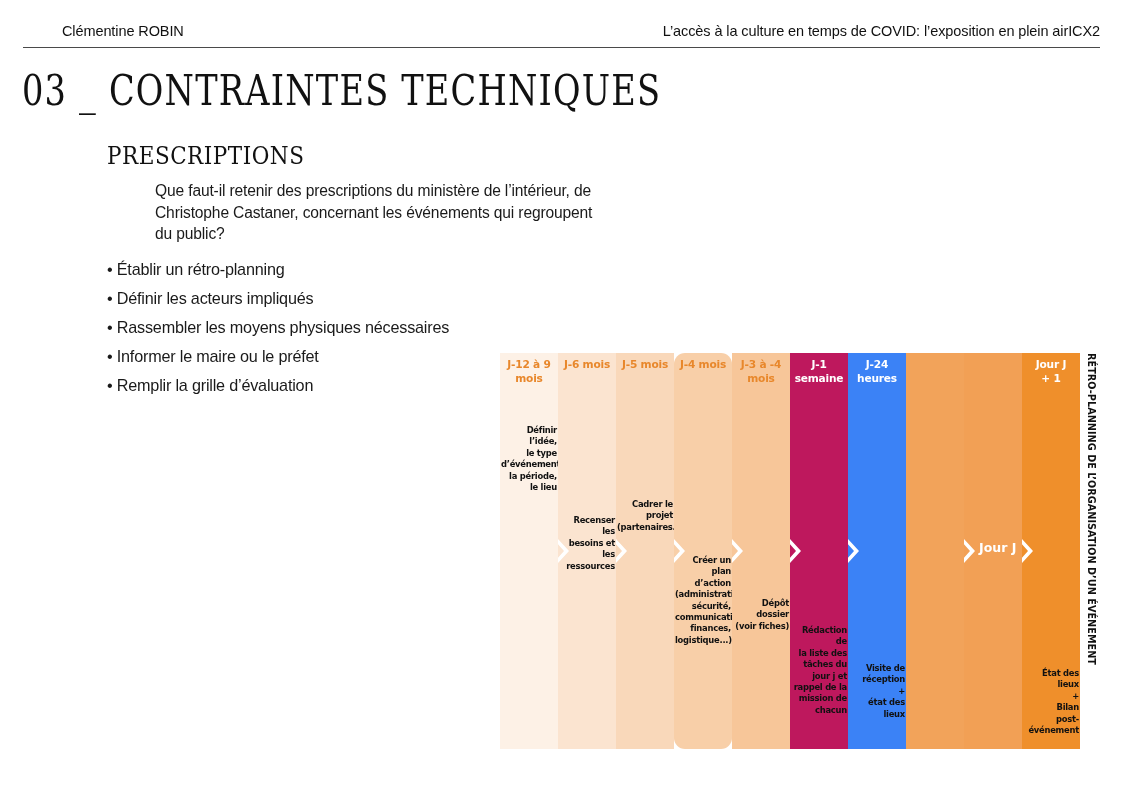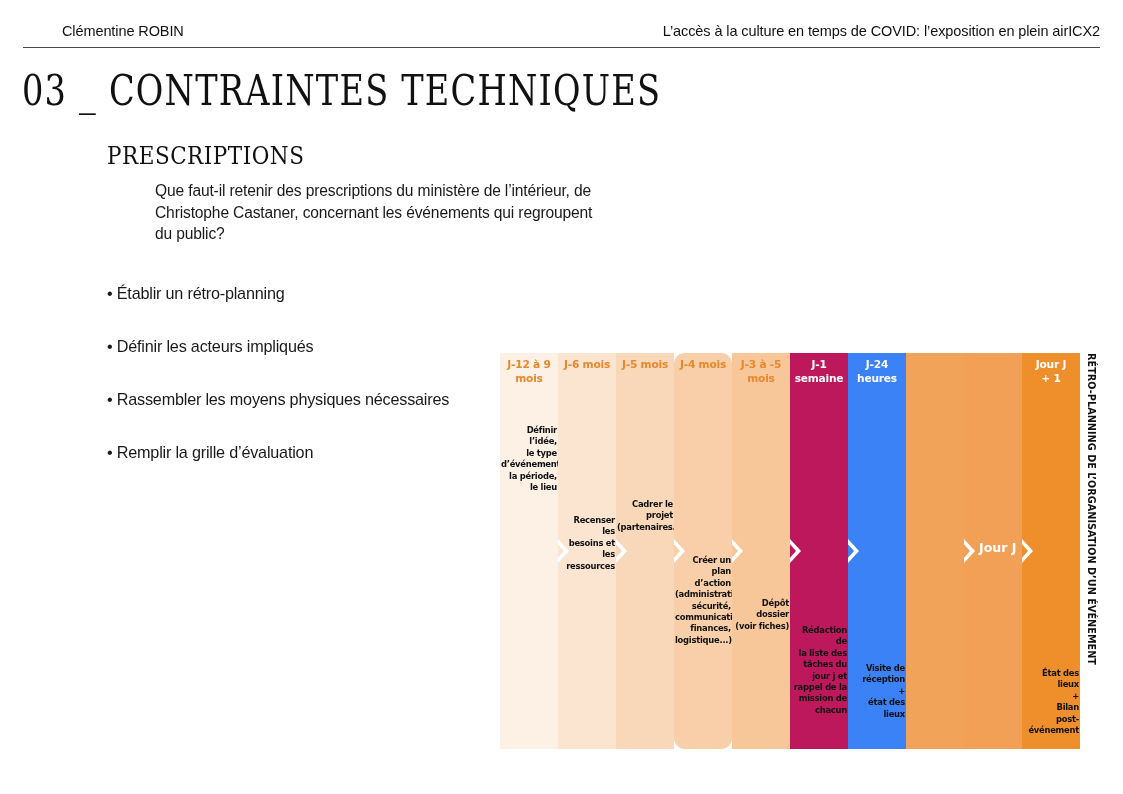--- a/index.html
+++ b/index.html
@@ -96,21 +96,20 @@
     top: 255px;
     width: 470px;
     list-style: none;
   }
   .bullet-list li {
     font-size: 16.2px;
     line-height: 29px;
     letter-spacing: -0.2px;
     color: #1a1a1a;
     white-space: nowrap;
-    margin-top: 24px;
   }
 
   
   .chart {
     position: absolute;
     left: 500px;
     top: 353px;
     width: 580px;
     height: 396px;
   }
@@ -215,20 +214,21 @@
   <div class="header-rule"></div>
 
   <div class="page-title">03 _ CONTRAINTES TECHNIQUES</div>
 
   <div class="section-heading">PRESCRIPTIONS</div>
   <div class="intro-paragraph">Que faut-il retenir des prescriptions du ministère de l’intérieur, de Christophe Castaner, concernant les événements qui regroupent du public?</div>
   <ul class="bullet-list">
       <li>• Établir un rétro-planning</li>
       <li>• Définir les acteurs impliqués</li>
       <li>• Rassembler les moyens physiques nécessaires</li>
+      <li>• Informer le maire ou le préfet</li>
       <li>• Remplir la grille d’évaluation</li>
     </ul>
 
   <div class="chart">
     <div class="chart-track">
         <div class="chart-col" style="background: rgb(253, 241, 230);">
           <div class="col-header">J-12 à 9
 mois</div>
           <div class="col-body" style="top: 72px;">Définir l’idée,
 le type
@@ -272,21 +272,21 @@
 communication,
 finances,
 logistique...)</div>
         </div>
         <div class="chart-col" style="background: rgb(247, 198, 153);">
           <div class="chevron">
             <svg width="14" height="26" viewBox="0 0 14 26">
               <path d="M0,0 L12,13 L0,26 L0,21 L7,13 L0,5 Z" fill="#ffffff"></path>
             </svg>
           </div>
-          <div class="col-header">J-3 à -5
+          <div class="col-header">J-3 à -4
 mois</div>
           <div class="col-body" style="top: 245px;">Dépôt
 dossier
 (voir fiches)</div>
         </div>
         <div class="chart-col" style="background: #be185d;">
           <div class="chevron">
             <svg width="14" height="26" viewBox="0 0 14 26">
               <path d="M0,0 L12,13 L0,26 L0,21 L7,13 L0,5 Z" fill="#ffffff"></path>
             </svg>

